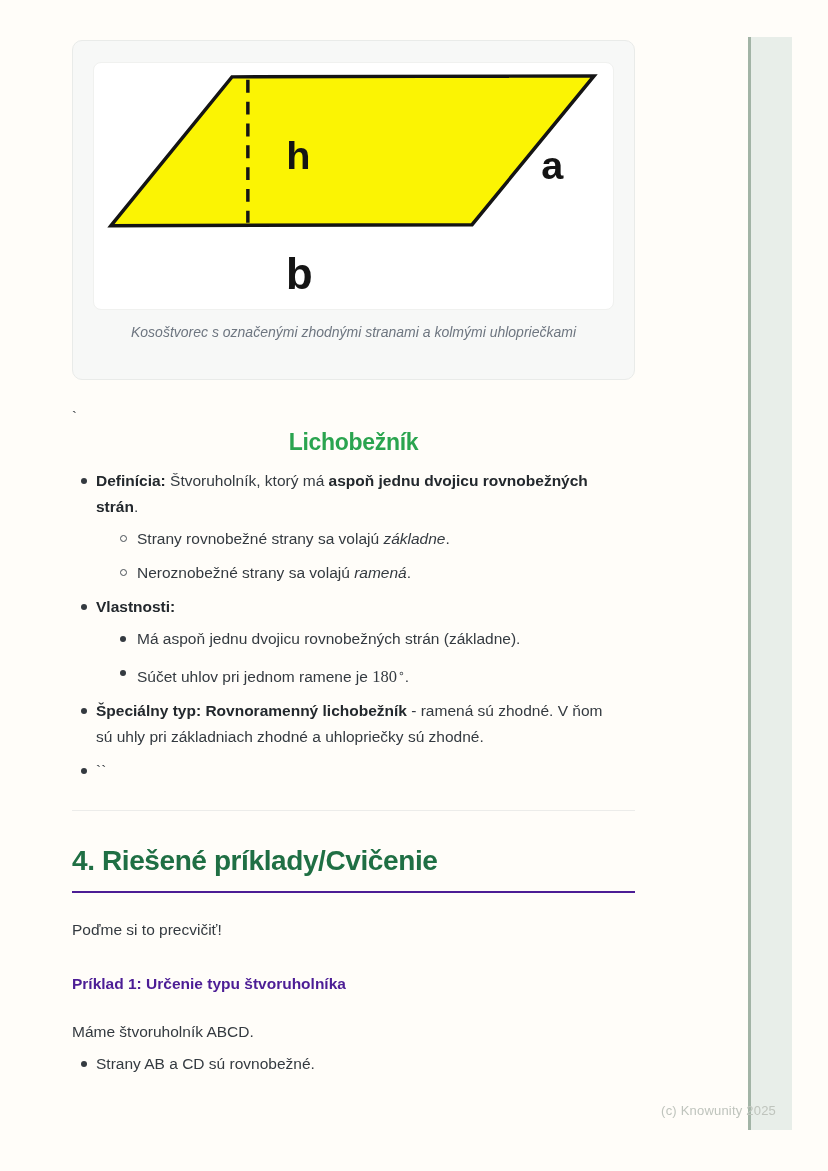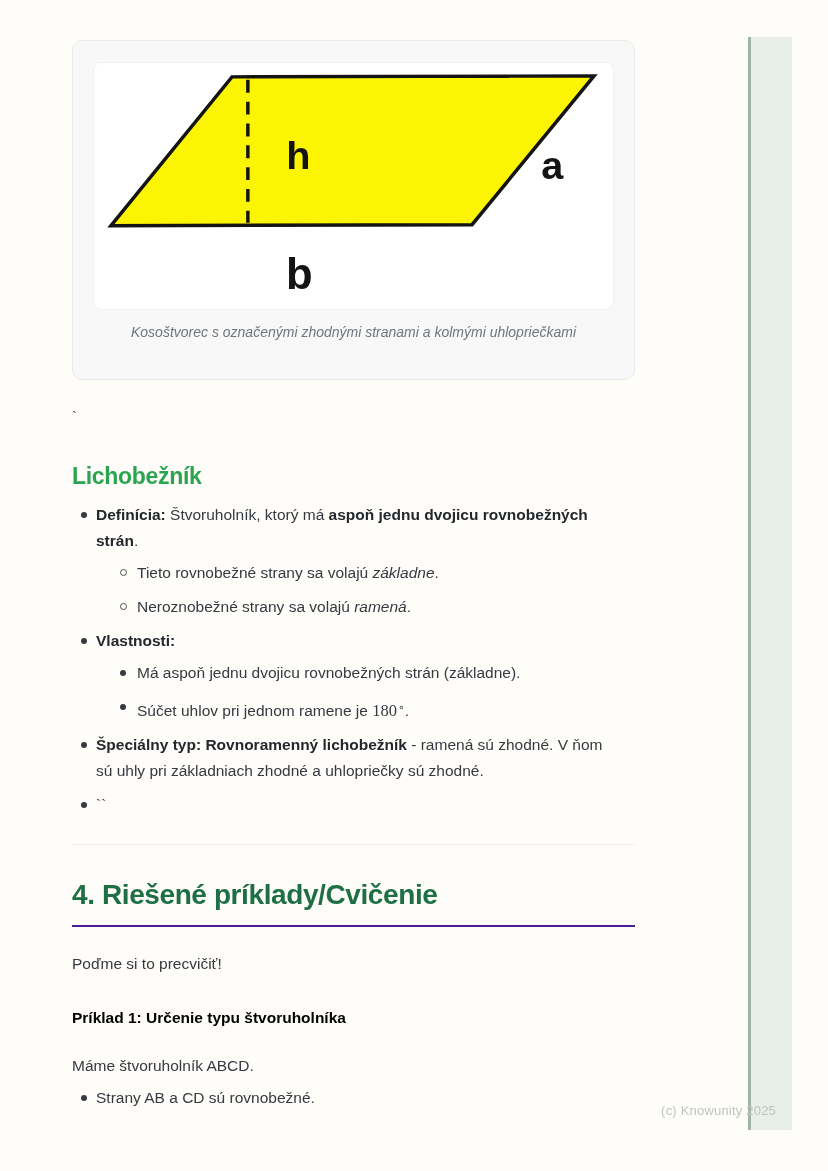--- a/index.html
+++ b/index.html
@@ -64,27 +64,27 @@
     color: #6e7680;
     line-height: 18px;
   }
   .stray {
     margin-top: 28px;
     height: 20px;
     font-size: 15px;
     color: #343a40;
   }
   h3.green {
-    margin-top: 34px;
     margin-bottom: 12px;
     font-size: 23px;
     line-height: 28px;
     letter-spacing: -0.3px;
     color: #2aa44f;
     font-weight: 700;
+    text-align: center;
   }
   
   ul { list-style: none; }
   .l1 > li {
     position: relative;
     padding-left: 24px;
     padding-right: 26px;
     margin-bottom: 8px;
     font-size: 15.5px;
     line-height: 26px;
@@ -147,21 +147,21 @@
     color: #1f6f44;
     padding-bottom: 12px;
     border-bottom: 2px solid #4c1d95;
   }
   p.body {
     margin-top: 26px;
     font-size: 15.5px;
     line-height: 22px;
     color: #343a40;
   }
-  p.body.bold { font-weight: 700; color: #000000; margin-top: 32px; }
+  p.body.bold { font-weight: 700; color: #4c1d95; margin-top: 32px; }
   .example-list { margin-top: 8px; }
   .watermark {
     position: absolute;
     top: 1103px;
     right: 52px;
     font-size: 13px;
     color: #bfc4bd;
     z-index: 3;
     letter-spacing: 0.2px;
   }
@@ -190,21 +190,21 @@
 
     <p class="stray">`</p>
 
     <h3 class="green">Lichobežník</h3>
 
     <ul class="l1">
       <li>
         <span><strong>Definícia:</strong></span><span> Štvoruholník, ktorý má </span><strong>aspoň jednu dvojicu rovnobežných strán</strong><span>.</span>
         <ul class="l2 circles">
           <li>
-            <span>Tieto rovnobežné strany sa volajú </span><em>základne</em><span>.</span>
+            <span>Strany rovnobežné strany sa volajú </span><em>základne</em><span>.</span>
           </li>
           <li>
             <span>Neroznobežné strany sa volajú </span><em>ramená</em><span>.</span>
           </li>
         </ul>
       </li>
       <li>
         <strong>Vlastnosti:</strong>
         <ul class="l2 discs">
           <li>

